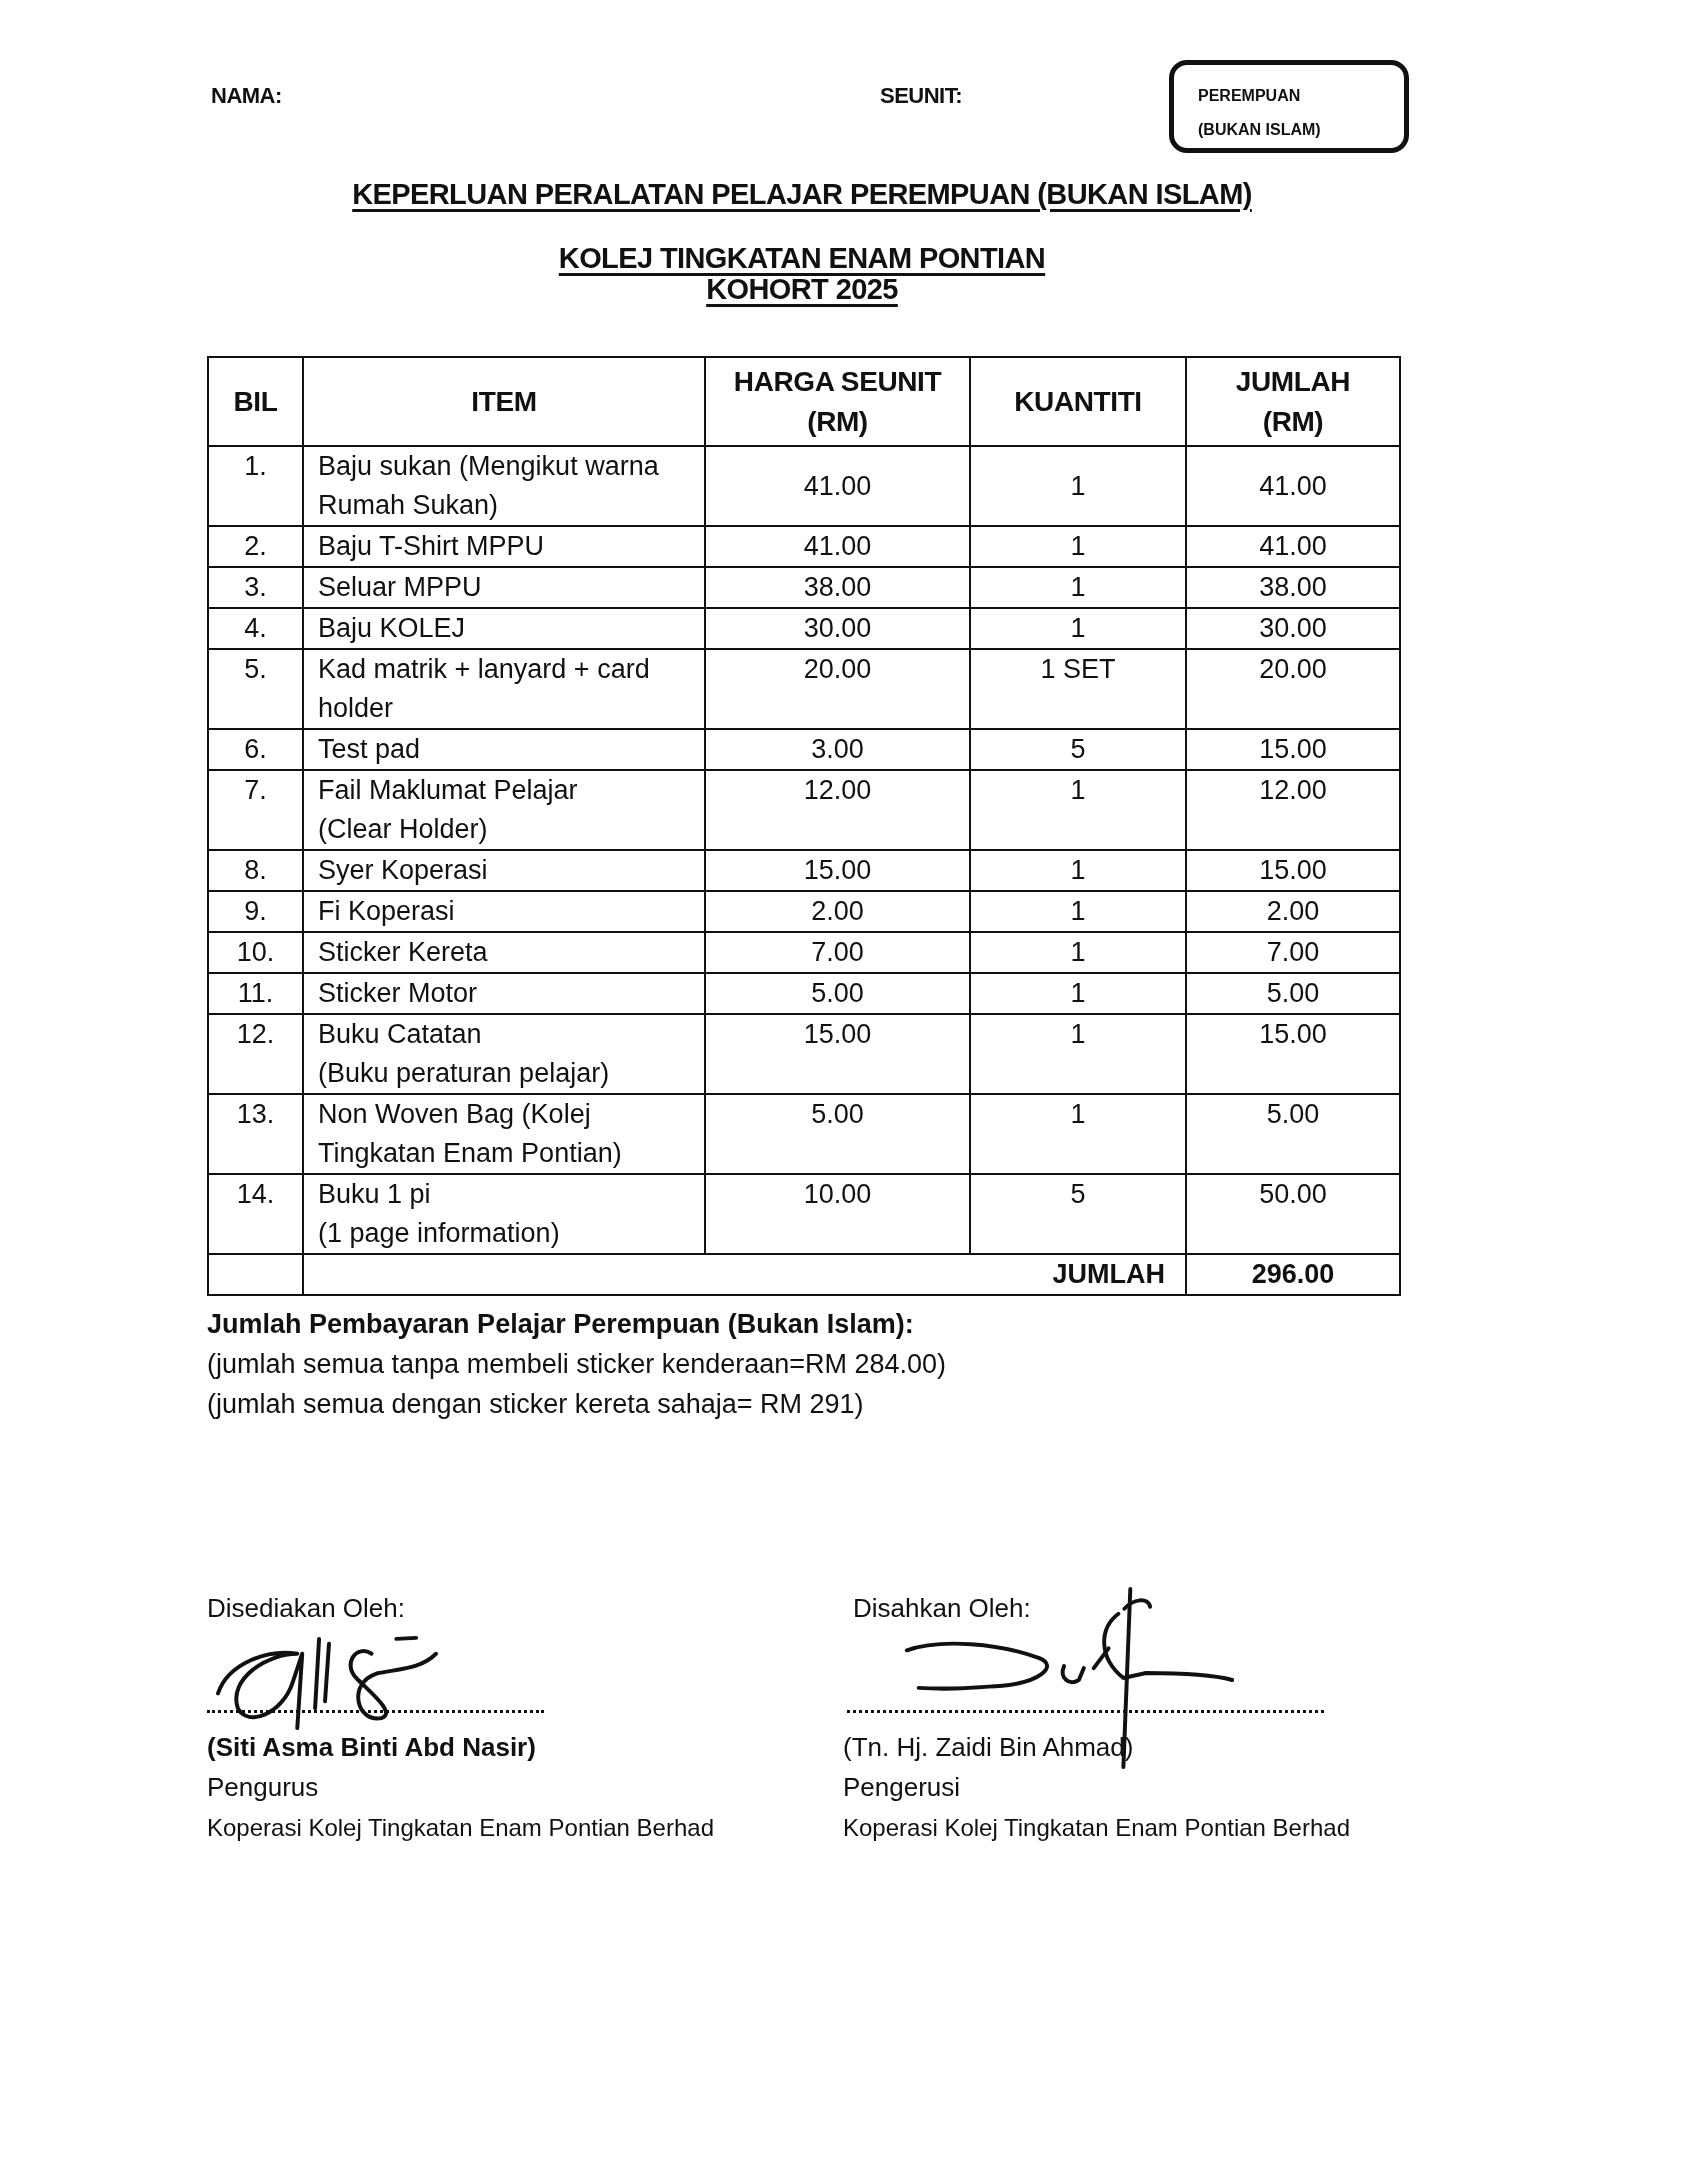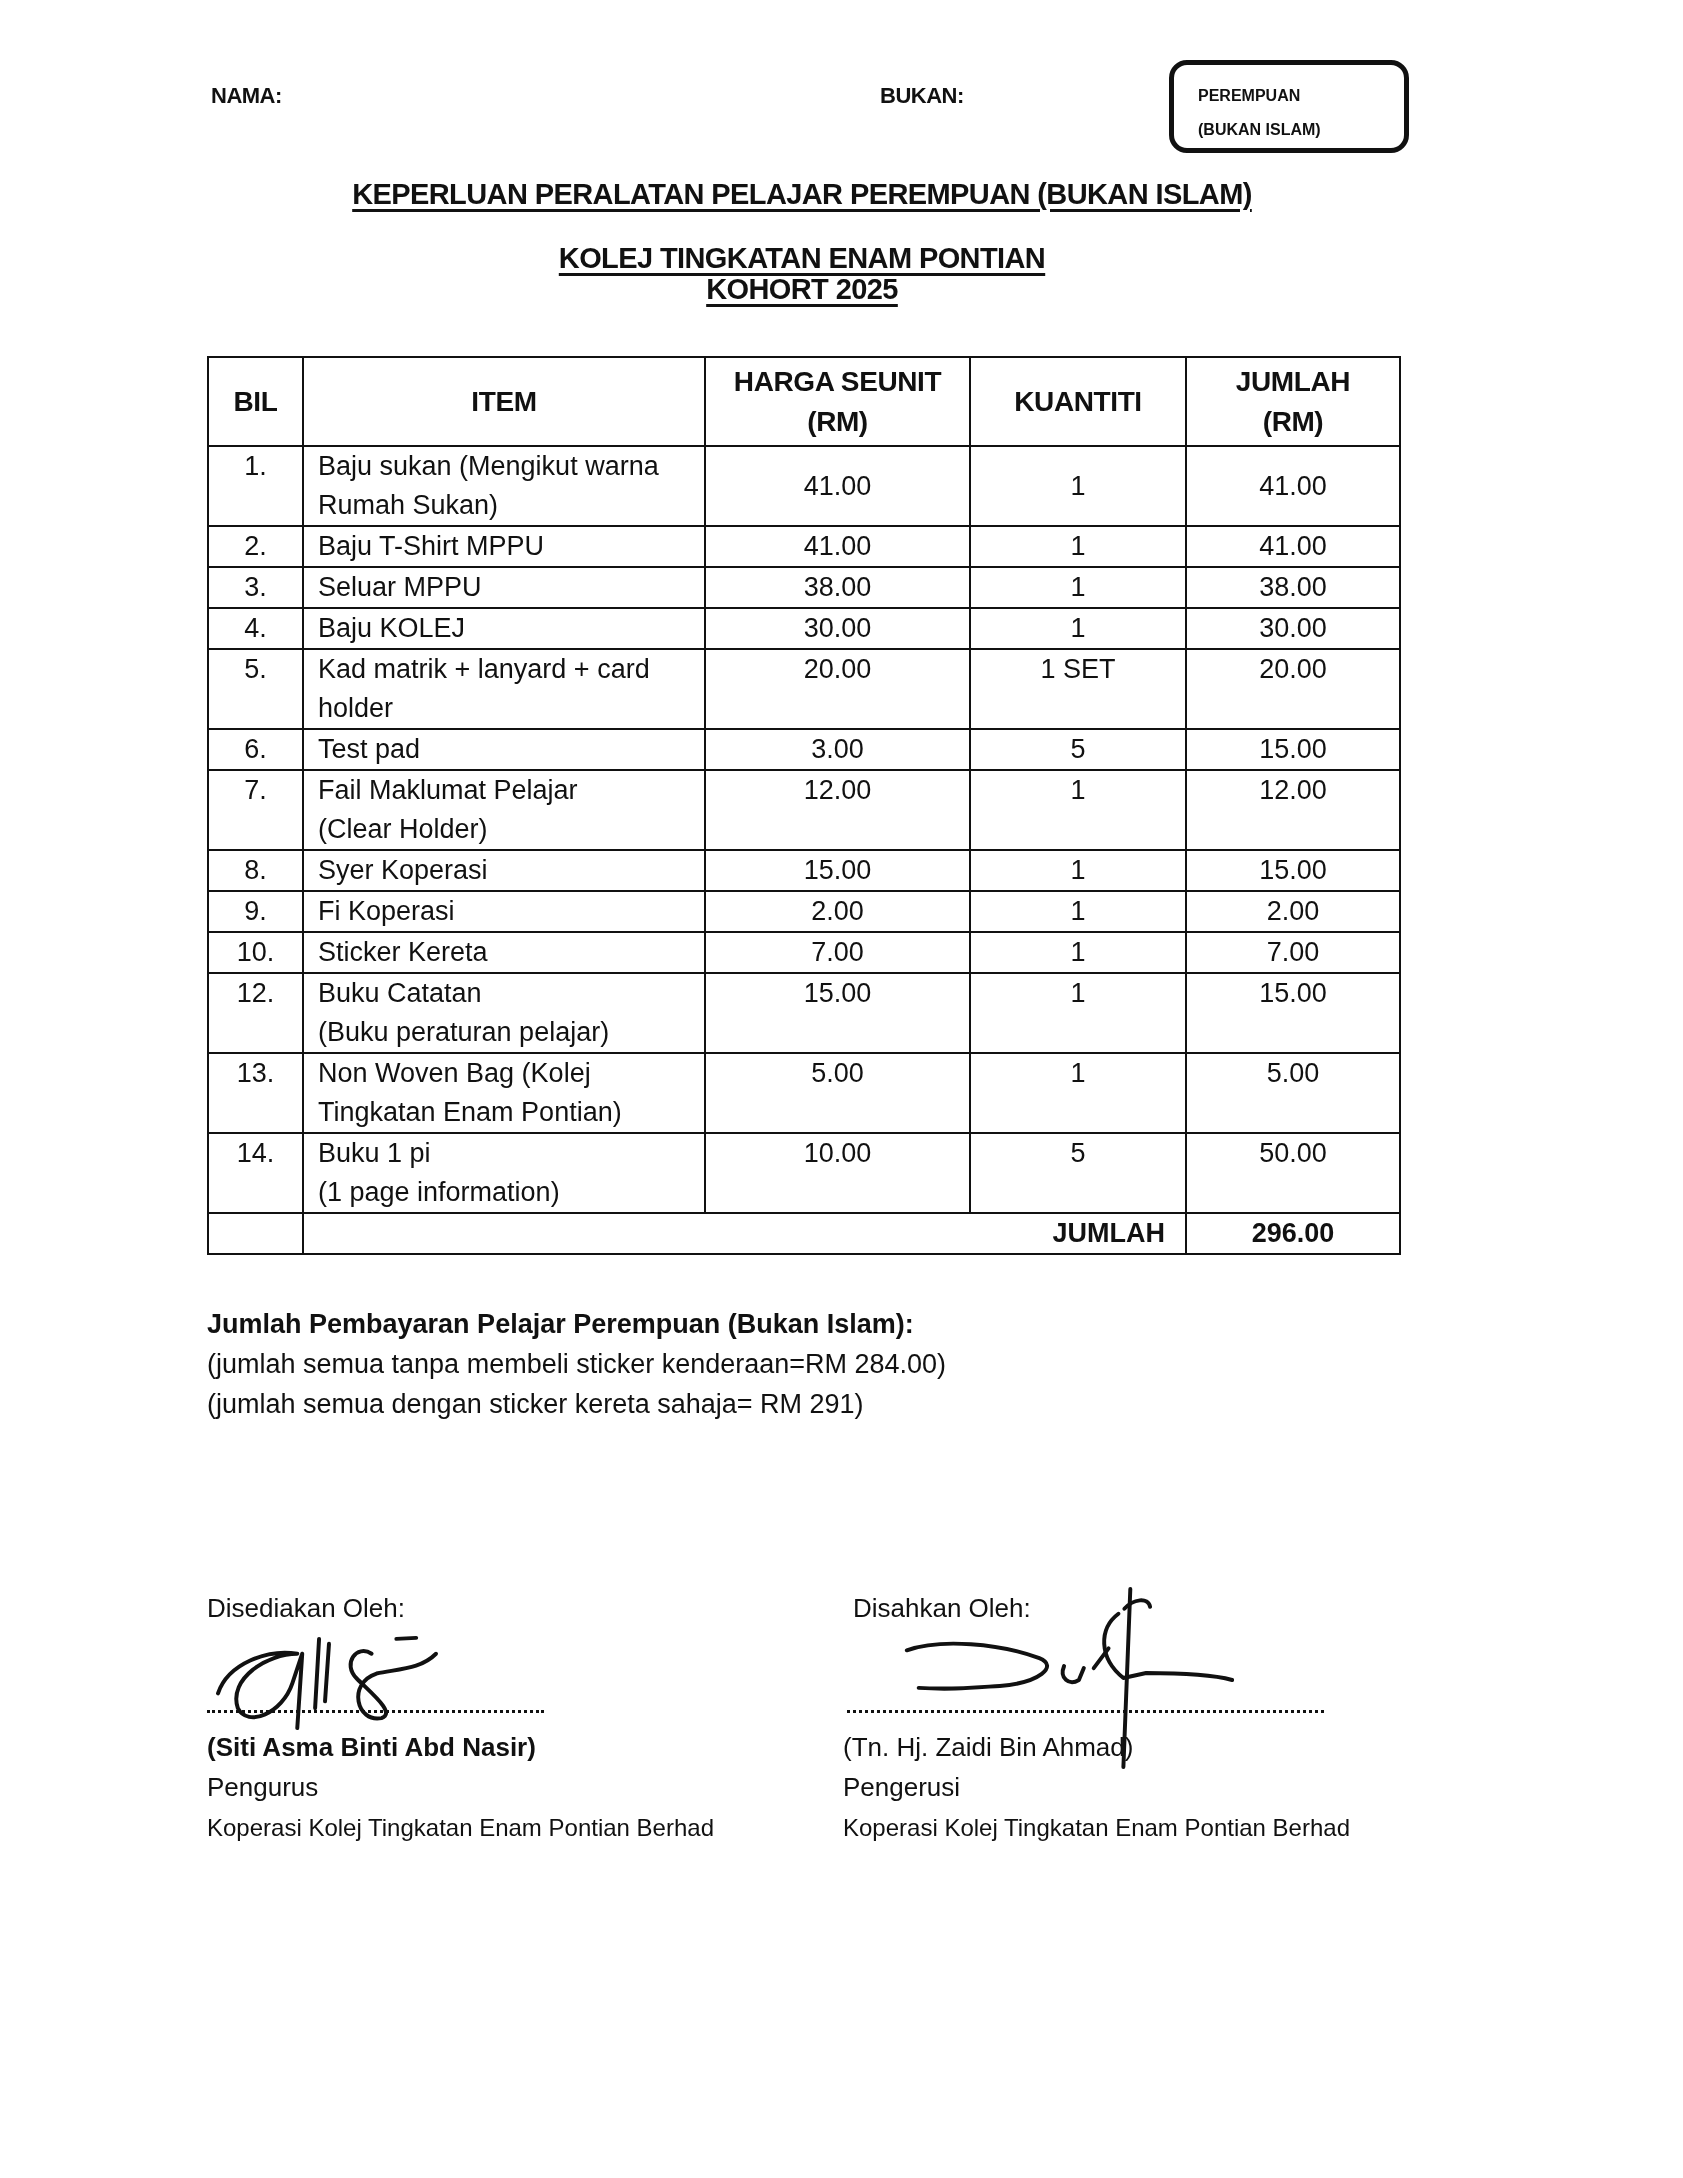--- a/index.html
+++ b/index.html
@@ -47,21 +47,21 @@
     .dots {
       position: absolute; border-bottom: 3px dotted #111; height: 0;
     }
     svg.signature { position: absolute; overflow: visible; }
     svg.signature path { fill: none; stroke: #111; stroke-width: 4; stroke-linecap: round; stroke-linejoin: round; }
   </style>
 </head>
 <body>
 
 <div class="abs hdr-label" style="left:211px; top:83px;">NAMA:</div>
-<div class="abs hdr-label" style="left:880px; top:83px;">BUKAN:</div>
+<div class="abs hdr-label" style="left:880px; top:83px;">SEUNIT:</div>
 <div class="abs box">
   <div>PEREMPUAN</div>
   <div>(BUKAN ISLAM)</div>
 </div>
 
 <div class="abs title" style="top:178px;">KEPERLUAN PERALATAN PELAJAR PEREMPUAN (BUKAN ISLAM)</div>
 <div class="abs title" style="top:226px;margin-top:16px;">KOLEJ TINGKATAN ENAM PONTIAN</div>
 <div class="abs title" style="top:273px;">KOHORT 2025</div>
 
 <table class="items">
@@ -174,20 +174,29 @@
       </tr>
       <tr class="single">
         <td class="c-bil">10.</td>
         <td class="c-item">
           <div>Sticker Kereta</div>
         </td>
         <td class="c-num">7.00</td>
         <td class="c-num">1</td>
         <td class="c-num">7.00</td>
       </tr>
+      <tr class="single">
+        <td class="c-bil">11.</td>
+        <td class="c-item">
+          <div>Sticker Motor</div>
+        </td>
+        <td class="c-num">5.00</td>
+        <td class="c-num">1</td>
+        <td class="c-num">5.00</td>
+      </tr>
       <tr class="double">
         <td class="c-bil">12.</td>
         <td class="c-item">
           <div>Buku Catatan</div>
           <div>(Buku peraturan pelajar)</div>
         </td>
         <td class="c-num">15.00</td>
         <td class="c-num">1</td>
         <td class="c-num">15.00</td>
       </tr>

